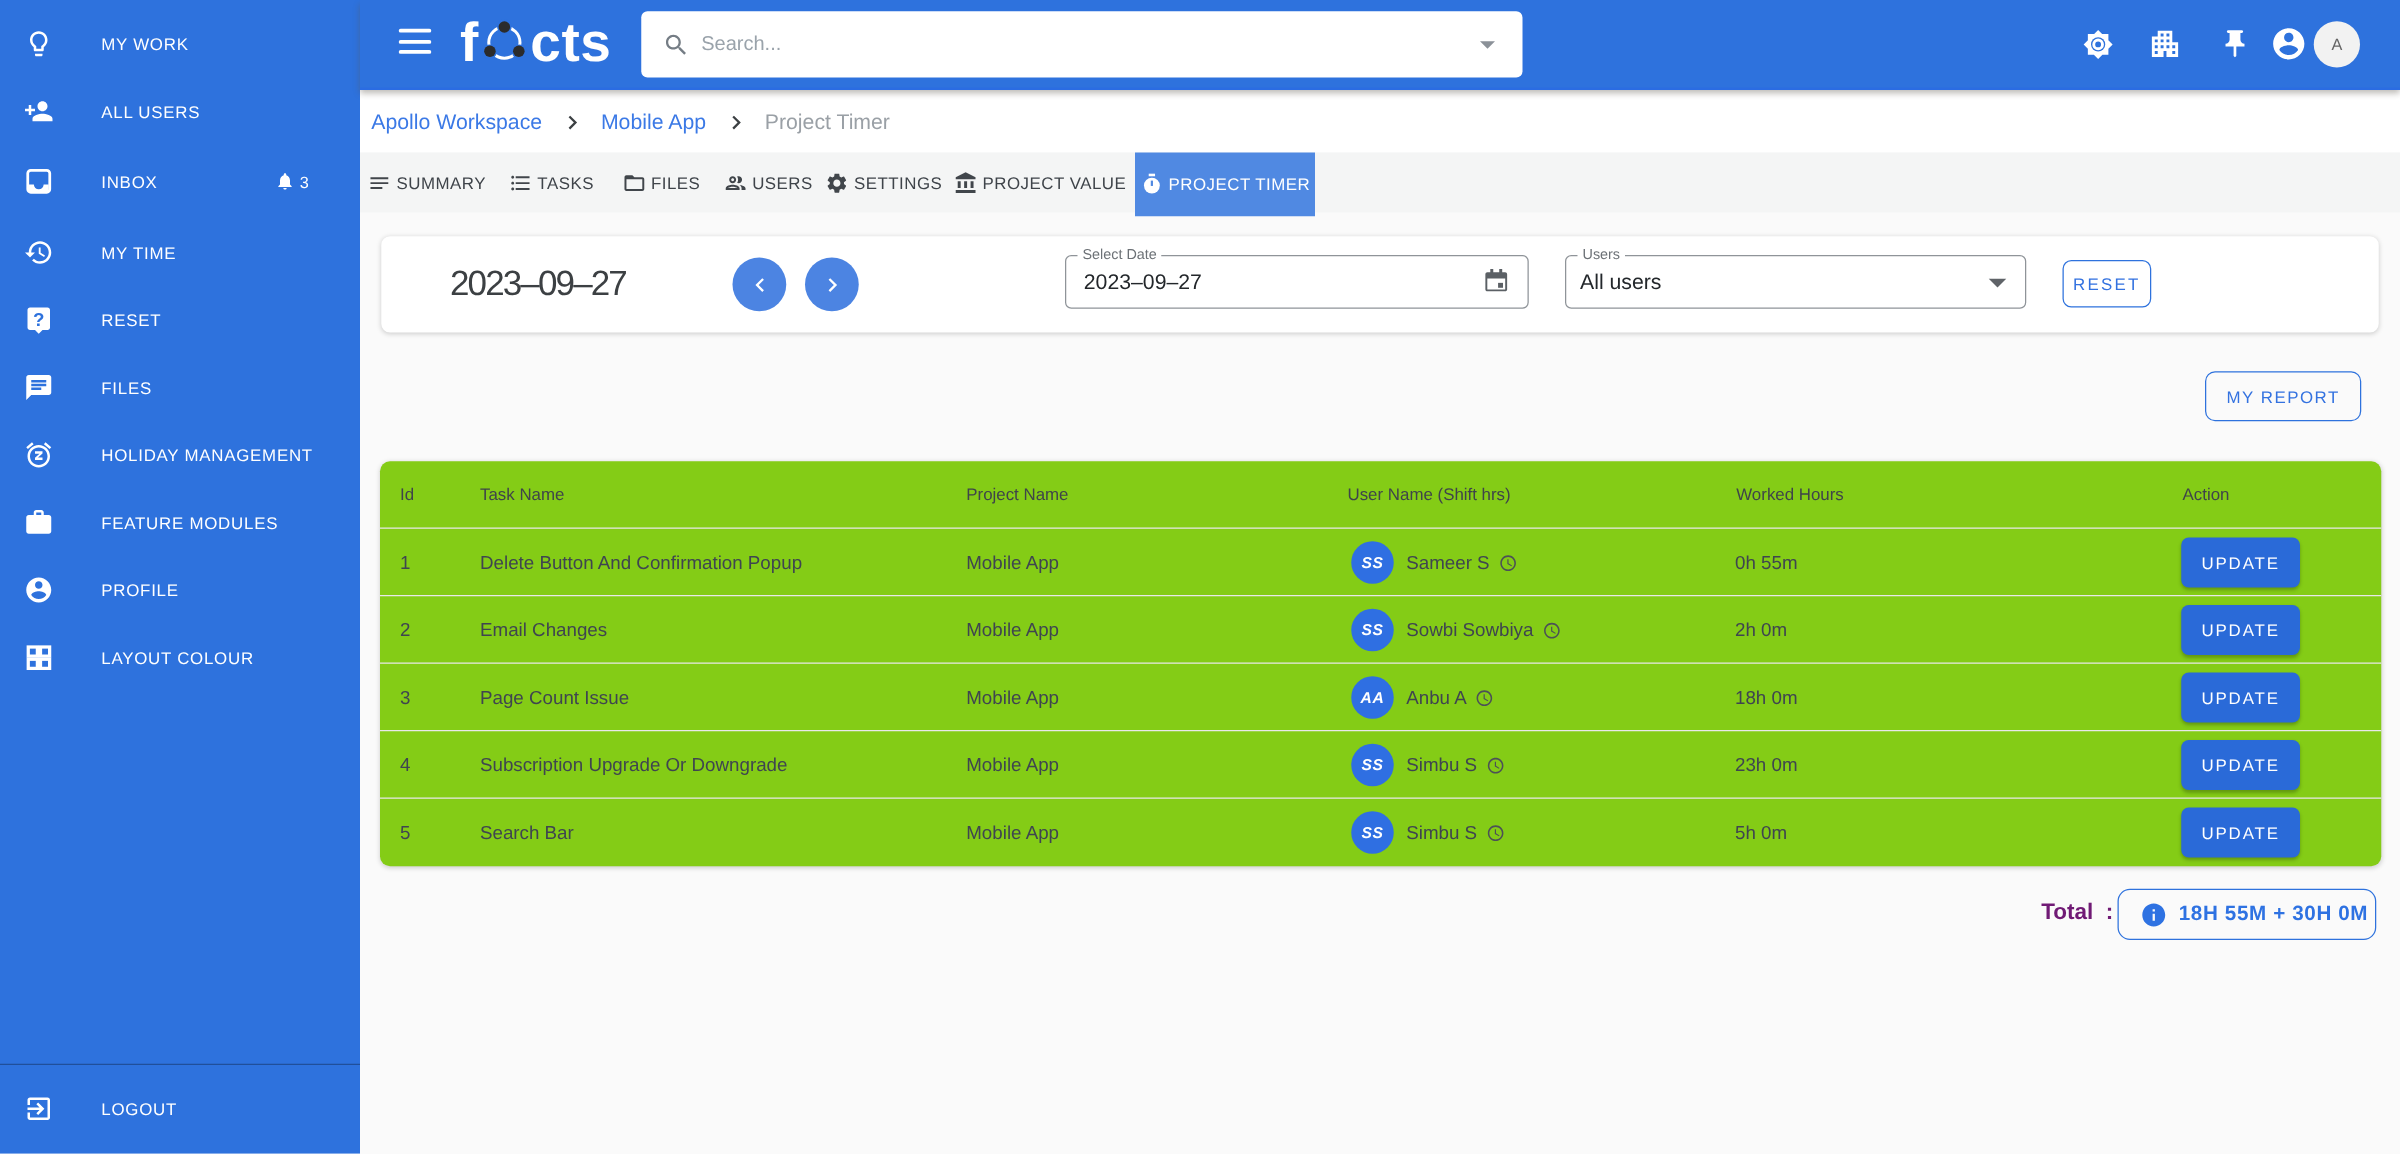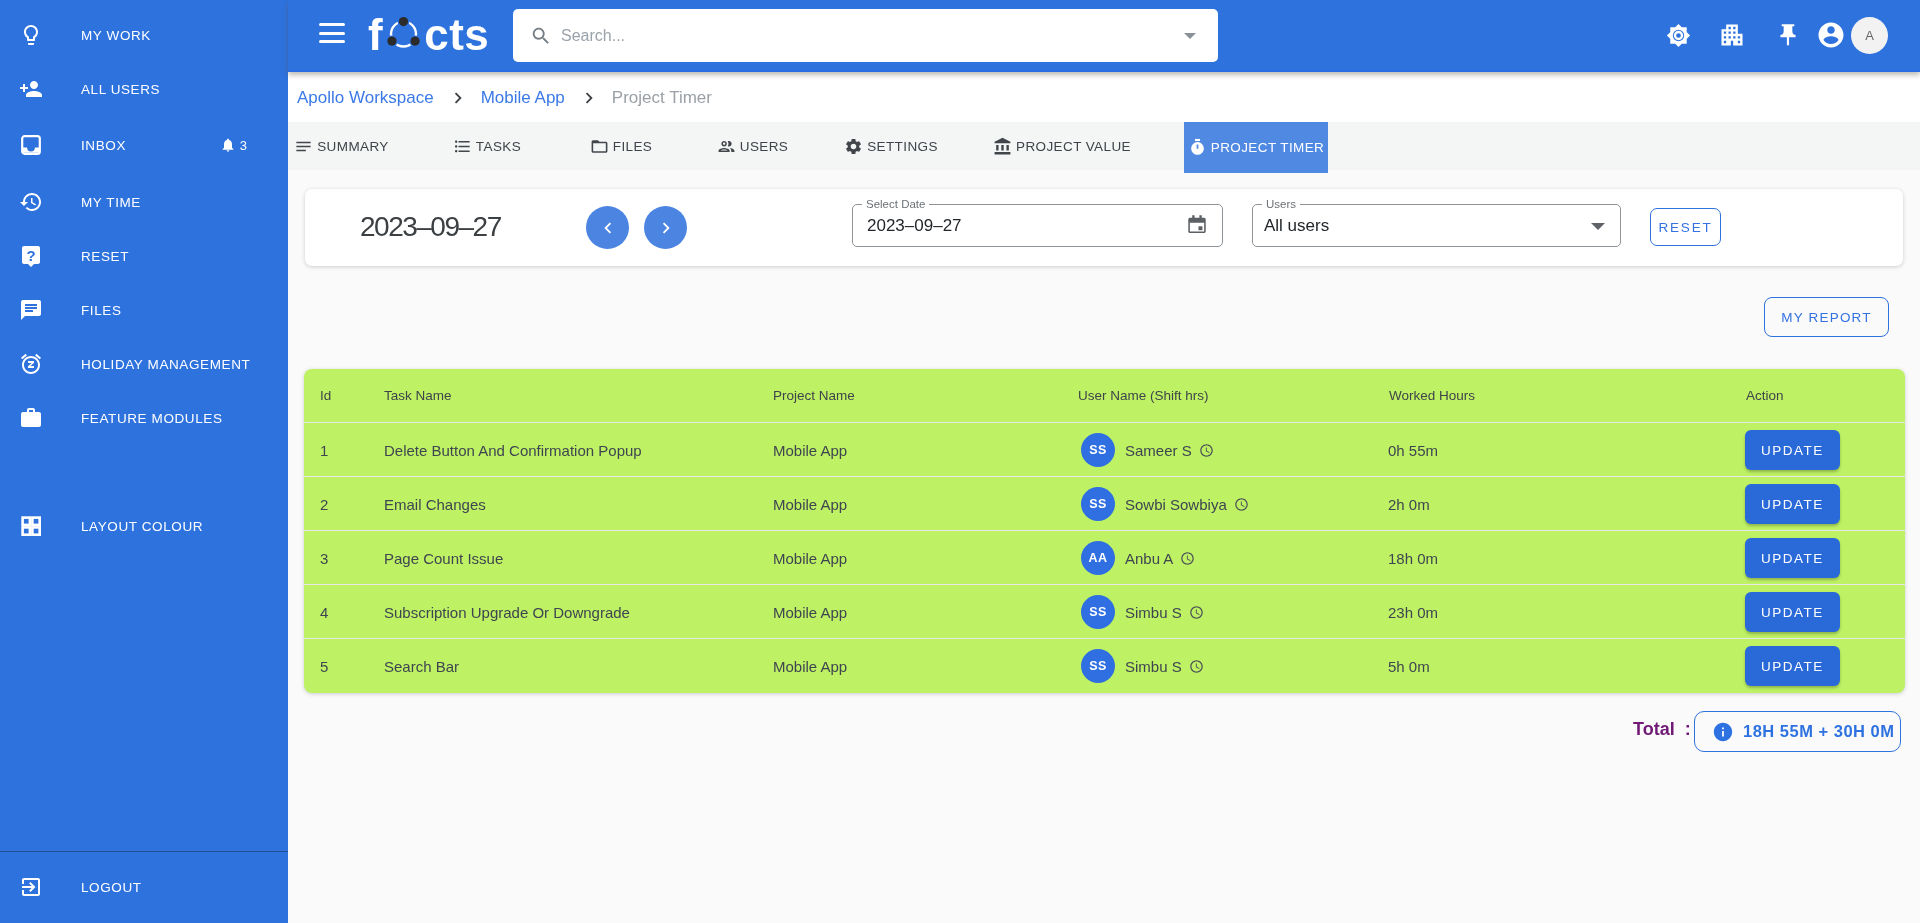--- a/index.html
+++ b/index.html
@@ -24,41 +24,41 @@
 #searchbox .ph { margin-left:9px; color:#9aa3ab; font-size:16px; }
 #searchbox .car { position:absolute; right:22px; width:0; height:0; border-left:6px solid transparent; border-right:6px solid transparent; border-top:6px solid #8b9198; }
 .tic { position:absolute; top:23px; width:24px; height:24px; }
 #avatarA { position:absolute; left:1563px; top:17px; width:37px; height:37px; border-radius:50%; background:#f2f2f2; color:#666; display:flex; align-items:center; justify-content:center; font-size:13px; }
 
 #crumbs { position:absolute; left:288px; top:72px; width:1632px; height:50px; background:#fff; display:flex; align-items:center; padding-top:1px; }
 #crumbs .c1 { color:#3b79e6; font-size:17px; }
 #crumbs .cg { color:#9aa0a6; font-size:17px; }
 #crumbs .sep { width:22px; height:22px; margin:0 12px 0 13px; }
 
-#tabbar { position:absolute; left:288px; top:122px; width:1632px; height:48px; background:#f4f5f5; display:flex; align-items:flex-start;gap:46px; }
+#tabbar { position:absolute; left:288px; top:122px; width:1632px; height:48px; background:#f4f5f5; display:flex; align-items:flex-start; }
 .tab { display:flex; align-items:center; justify-content:center; color:#3f444a; font-size:13.5px; letter-spacing:0.4px; height:48px; }
 .tab svg { width:19px; height:19px; margin-right:4px; flex:0 0 19px; }
 .tab.active { background:#5089e2; color:#fff; height:50.5px; }
 
 #fcard { position:absolute; left:305px; top:189px; width:1598px; height:77px; background:#fff; border-radius:7px; box-shadow:0 1px 4px rgba(0,0,0,0.18); }
 #bigdate { position:absolute; left:55px; top:22px; font-size:28px; color:#3c4043; letter-spacing:-1.5px; }
 .navbtn { position:absolute; top:17px; width:43px; height:43px; border-radius:50%; background:#4c84e2; display:flex; align-items:center; justify-content:center; }
 .navbtn svg { width:22px; height:22px; }
 .mfield { position:absolute; top:15px; height:43px; border:1.5px solid #8f9499; border-radius:5px; }
 .mfield .flab { position:absolute; top:-7px; left:9px; background:#fff; padding:0 4px; font-size:11.5px; color:#6c7176; }
 .mfield .fval { position:absolute; left:14px; top:50%; transform:translateY(-50%); font-size:17px; color:#23272b; }
 #resetbtn { position:absolute; left:1345px; top:19px; width:71px; height:38px; border:1.5px solid #2e72dd; border-radius:7px; color:#3372e0; font-size:13.5px; letter-spacing:1.8px; display:flex; align-items:center; justify-content:center; }
 
 #myreport { position:absolute; left:1764px; top:297px; width:125px; height:40px; border:1.5px solid #2e72dd; border-radius:8px; color:#3372e0; font-size:13.5px; letter-spacing:1.2px; display:flex; align-items:center; justify-content:center; background:#fafafa;text-align:center; }
 
-#tcard { position:absolute; left:304px; top:369px; width:1601px; height:324px; background:#bef264; border-radius:8px; box-shadow:0 1px 4px rgba(0,0,0,0.18); }
+#tcard { position:absolute; left:304px; top:369px; width:1601px; height:324px; background:#84cc16; border-radius:8px; box-shadow:0 1px 4px rgba(0,0,0,0.18); }
 .th { position:absolute; top:0; height:53px; display:flex; align-items:center; font-size:13.5px; color:#3f444a; }
 .trow { position:absolute; left:0; width:1601px; height:54px; border-top:1px solid #e8e8e8; }
 .td { position:absolute; top:0; height:54px; display:flex; align-items:center; font-size:15px; color:#3f4550; }
-.avatar { width:34px; height:34px; border-radius:50%; background:#2f6fe2; color:#fff; font-size:12.5px; font-weight:bold; letter-spacing:0.5px; display:flex; align-items:center; justify-content:center; margin-right:10px; }
+.avatar { width:34px; height:34px; border-radius:50%; background:#2f6fe2; color:#fff; font-size:12.5px; font-weight:bold; letter-spacing:0.5px; display:flex; align-items:center; justify-content:center; margin-right:10px;font-style:italic; }
 .clock { width:15px; height:15px; margin-left:7px; }
 .updbtn { position:absolute; left:1441px; top:7px; width:95px; height:40px; background:#2a6ad8; border-radius:6px; color:#fff; font-size:13.5px; letter-spacing:1.5px; display:flex; align-items:center; justify-content:center; box-shadow:0 2px 3px rgba(0,0,0,0.25); }
 
 #totlbl { position:absolute; left:1633px; top:719px; font-size:18px; font-weight:bold; color:#701a75; }
 #totbtn { position:absolute; left:1694px; top:711px; width:207px; height:41px; border:1.5px solid #2e72dd; border-radius:10px; display:flex; align-items:center; color:#2e72e2; font-size:16.5px; font-weight:bold; letter-spacing:0.5px; }
 #totbtn svg { width:22px; height:22px; margin:0 9px 0 17px; }
 </style>
 </head>
 <body>
 <div id="app">
@@ -108,20 +108,26 @@
     <svg class="sic" viewBox="0 0 24 24" fill="#fff">
           <path d="M7.88 3.39L6.6 1.86 2 5.71l1.29 1.53 4.59-3.85zM22 5.72l-4.6-3.86-1.29 1.53 4.6 3.86L22 5.72zM12 4c-4.97 0-9 4.03-9 9s4.02 9 9 9c4.97 0 9-4.03 9-9s-4.03-9-9-9zm0 16c-3.87 0-7-3.13-7-7s3.13-7 7-7 7 3.13 7 7-3.13 7-7 7zm-3-9h3.63L9 14.2V16h6v-2h-3.63L15 10.8V9H9v2z"></path>
         </svg>
     <span class="slb">HOLIDAY MANAGEMENT</span>
   </div>
   <div class="sitem" style="top:391px">
     <svg class="sic" viewBox="0 0 24 24" fill="#fff">
           <path d="M20 6h-4V4c0-1.11-.89-2-2-2h-4c-1.11 0-2 .89-2 2v2H4c-1.11 0-1.99.89-1.99 2L2 19c0 1.11.89 2 2 2h16c1.11 0 2-.89 2-2V8c0-1.11-.89-2-2-2zm-6 0h-4V4h4v2z"></path>
         </svg>
     <span class="slb">FEATURE MODULES</span>
+  </div>
+  <div class="sitem" style="top:445px">
+    <svg class="sic" viewBox="0 0 24 24" fill="#fff">
+          <path d="M12 2C6.48 2 2 6.48 2 12s4.48 10 10 10 10-4.48 10-10S17.52 2 12 2zm0 3c1.66 0 3 1.34 3 3s-1.34 3-3 3-3-1.34-3-3 1.34-3 3-3zm0 14.2c-2.5 0-4.71-1.28-6-3.22.03-1.99 4-3.08 6-3.08 1.99 0 5.97 1.09 6 3.08-1.29 1.94-3.5 3.22-6 3.22z"></path>
+        </svg>
+    <span class="slb">PROFILE</span>
   </div>
   <div class="sitem" style="top:499px">
     <svg class="sic" viewBox="0 0 24 24" fill="none" stroke="#fff" stroke-width="2.6">
           <rect x="3.6" y="3.6" width="7.3" height="7.3"></rect>
           <rect x="13.4" y="3.6" width="7.3" height="7.3"></rect>
           <rect x="3.6" y="13.4" width="7.3" height="7.3"></rect>
           <rect x="13.4" y="13.4" width="7.3" height="7.3"></rect>
         </svg>
     <span class="slb">LAYOUT COLOUR</span>
   </div>

